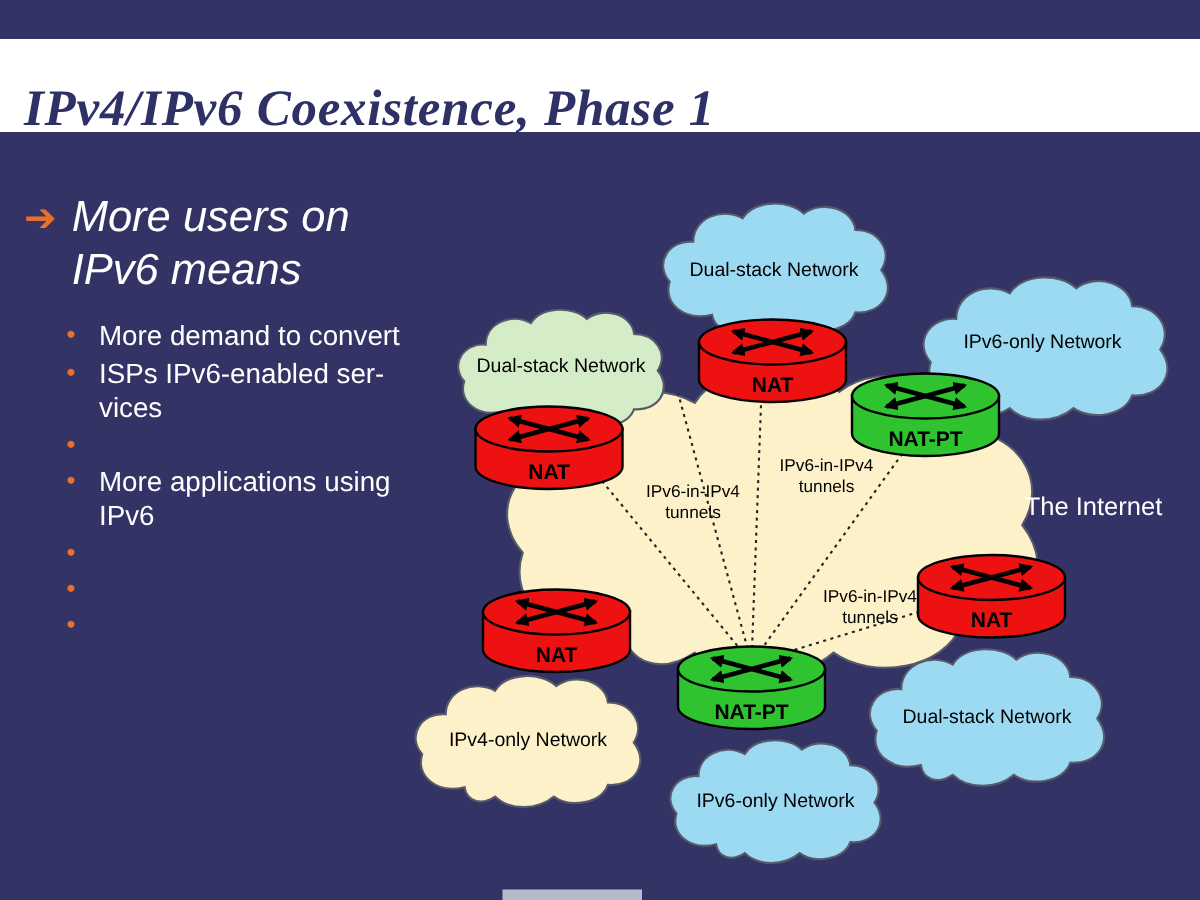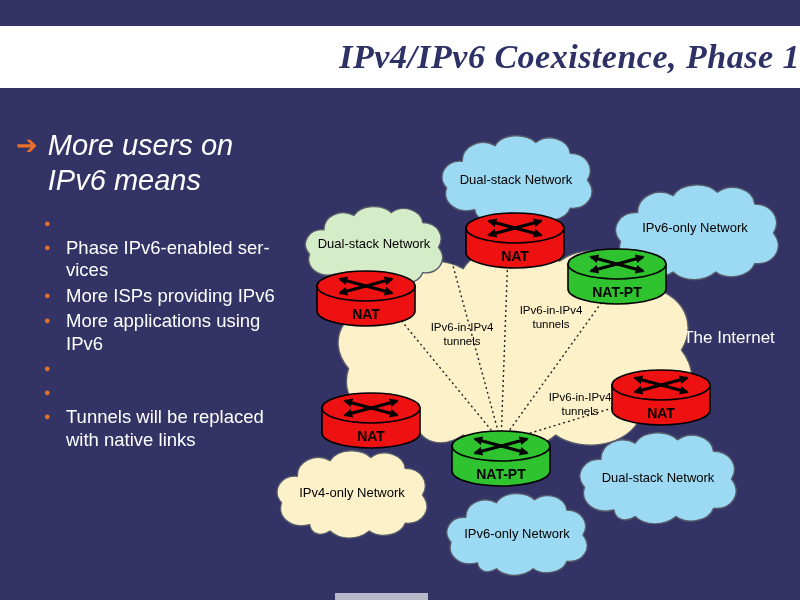--- a/index.html
+++ b/index.html
@@ -6,21 +6,21 @@
   .slide {
     position:relative; width:800px; height:600px; overflow:hidden;
     background:#333366;
     font-family:"Liberation Sans", sans-serif;
   }
   .title-band {
     position:absolute; left:0; top:26px; width:800px; height:62px;
     background:#ffffff;
   }
   .title {
-    margin:0; text-align:right; line-height:62px;
+    margin:16px; text-align:left; line-height:62px;
     font-family:"Liberation Serif", serif; font-style:italic; font-weight:bold;
     font-size:34px; color:#2e3166; letter-spacing:.5px;
   }
   .bullets { position:absolute; left:16px; top:128px; width:310px; color:#ffffff; }
   .main-bullet { display:flex; gap:10px; font-size:29px; line-height:1.22; }
   .arrow-glyph { color:#e8702a; font-size:26px; line-height:1.35; flex:0 0 auto; }
   .main-text { width:225px;font-style:italic; }
   .sub-bullets { list-style:none; margin:14px 0 0 28px; padding:0; font-size:18.5px; line-height:1.22; }
   .sub-bullets li { display:flex; gap:9px; margin-bottom:3px; }
   .dot-glyph { color:#e8702a; font-size:11px; line-height:1.9; flex:0 0 13px; }
@@ -47,42 +47,41 @@
   </div>
 
   <div class="bullets">
     <div class="main-bullet">
       <span class="arrow-glyph">➔</span>
       <span class="main-text">More users on IPv6 means</span>
     </div>
     <ul class="sub-bullets">
       <li>
           <span class="dot-glyph">●</span>
+          <span class="sub-text">More demand to convert</span>
         </li>
       <li>
           <span class="dot-glyph">●</span>
-          <span class="sub-text">Phase IPv6-enabled ser-vices</span>
+          <span class="sub-text">ISPs IPv6-enabled ser-vices</span>
         </li>
       <li>
           <span class="dot-glyph">●</span>
-          <span class="sub-text">More ISPs providing IPv6</span>
         </li>
       <li>
           <span class="dot-glyph">●</span>
           <span class="sub-text">More applications using IPv6</span>
         </li>
       <li>
           <span class="dot-glyph">●</span>
         </li>
       <li>
           <span class="dot-glyph">●</span>
         </li>
       <li>
           <span class="dot-glyph">●</span>
-          <span class="sub-text">Tunnels will be replaced with native links</span>
         </li>
     </ul>
   </div>
 
   <svg class="diagram" width="800" height="600" viewBox="0 0 800 600">
     <defs>
       <symbol id="cloudShape" viewBox="0 0 200 120" overflow="visible">
         <path vector-effect="non-scaling-stroke" stroke-width="1.4" d="M 46 98 C 22 104 4 88 10 70 C -4 54 10 34 30 36 C 30 16 54 6 72 16 C 82 0 112 0 124 12 C 140 0 166 8 168 26 C 188 26 200 44 190 60 C 204 78 190 98 168 96 C 162 112 136 116 122 106 C 108 118 84 118 72 106 C 60 114 48 110 46 98 Z"></path>
       </symbol>
       <marker id="ah" viewBox="0 0 10 10" refX="8" refY="5" markerWidth="3" markerHeight="3" orient="auto-start-reverse">

